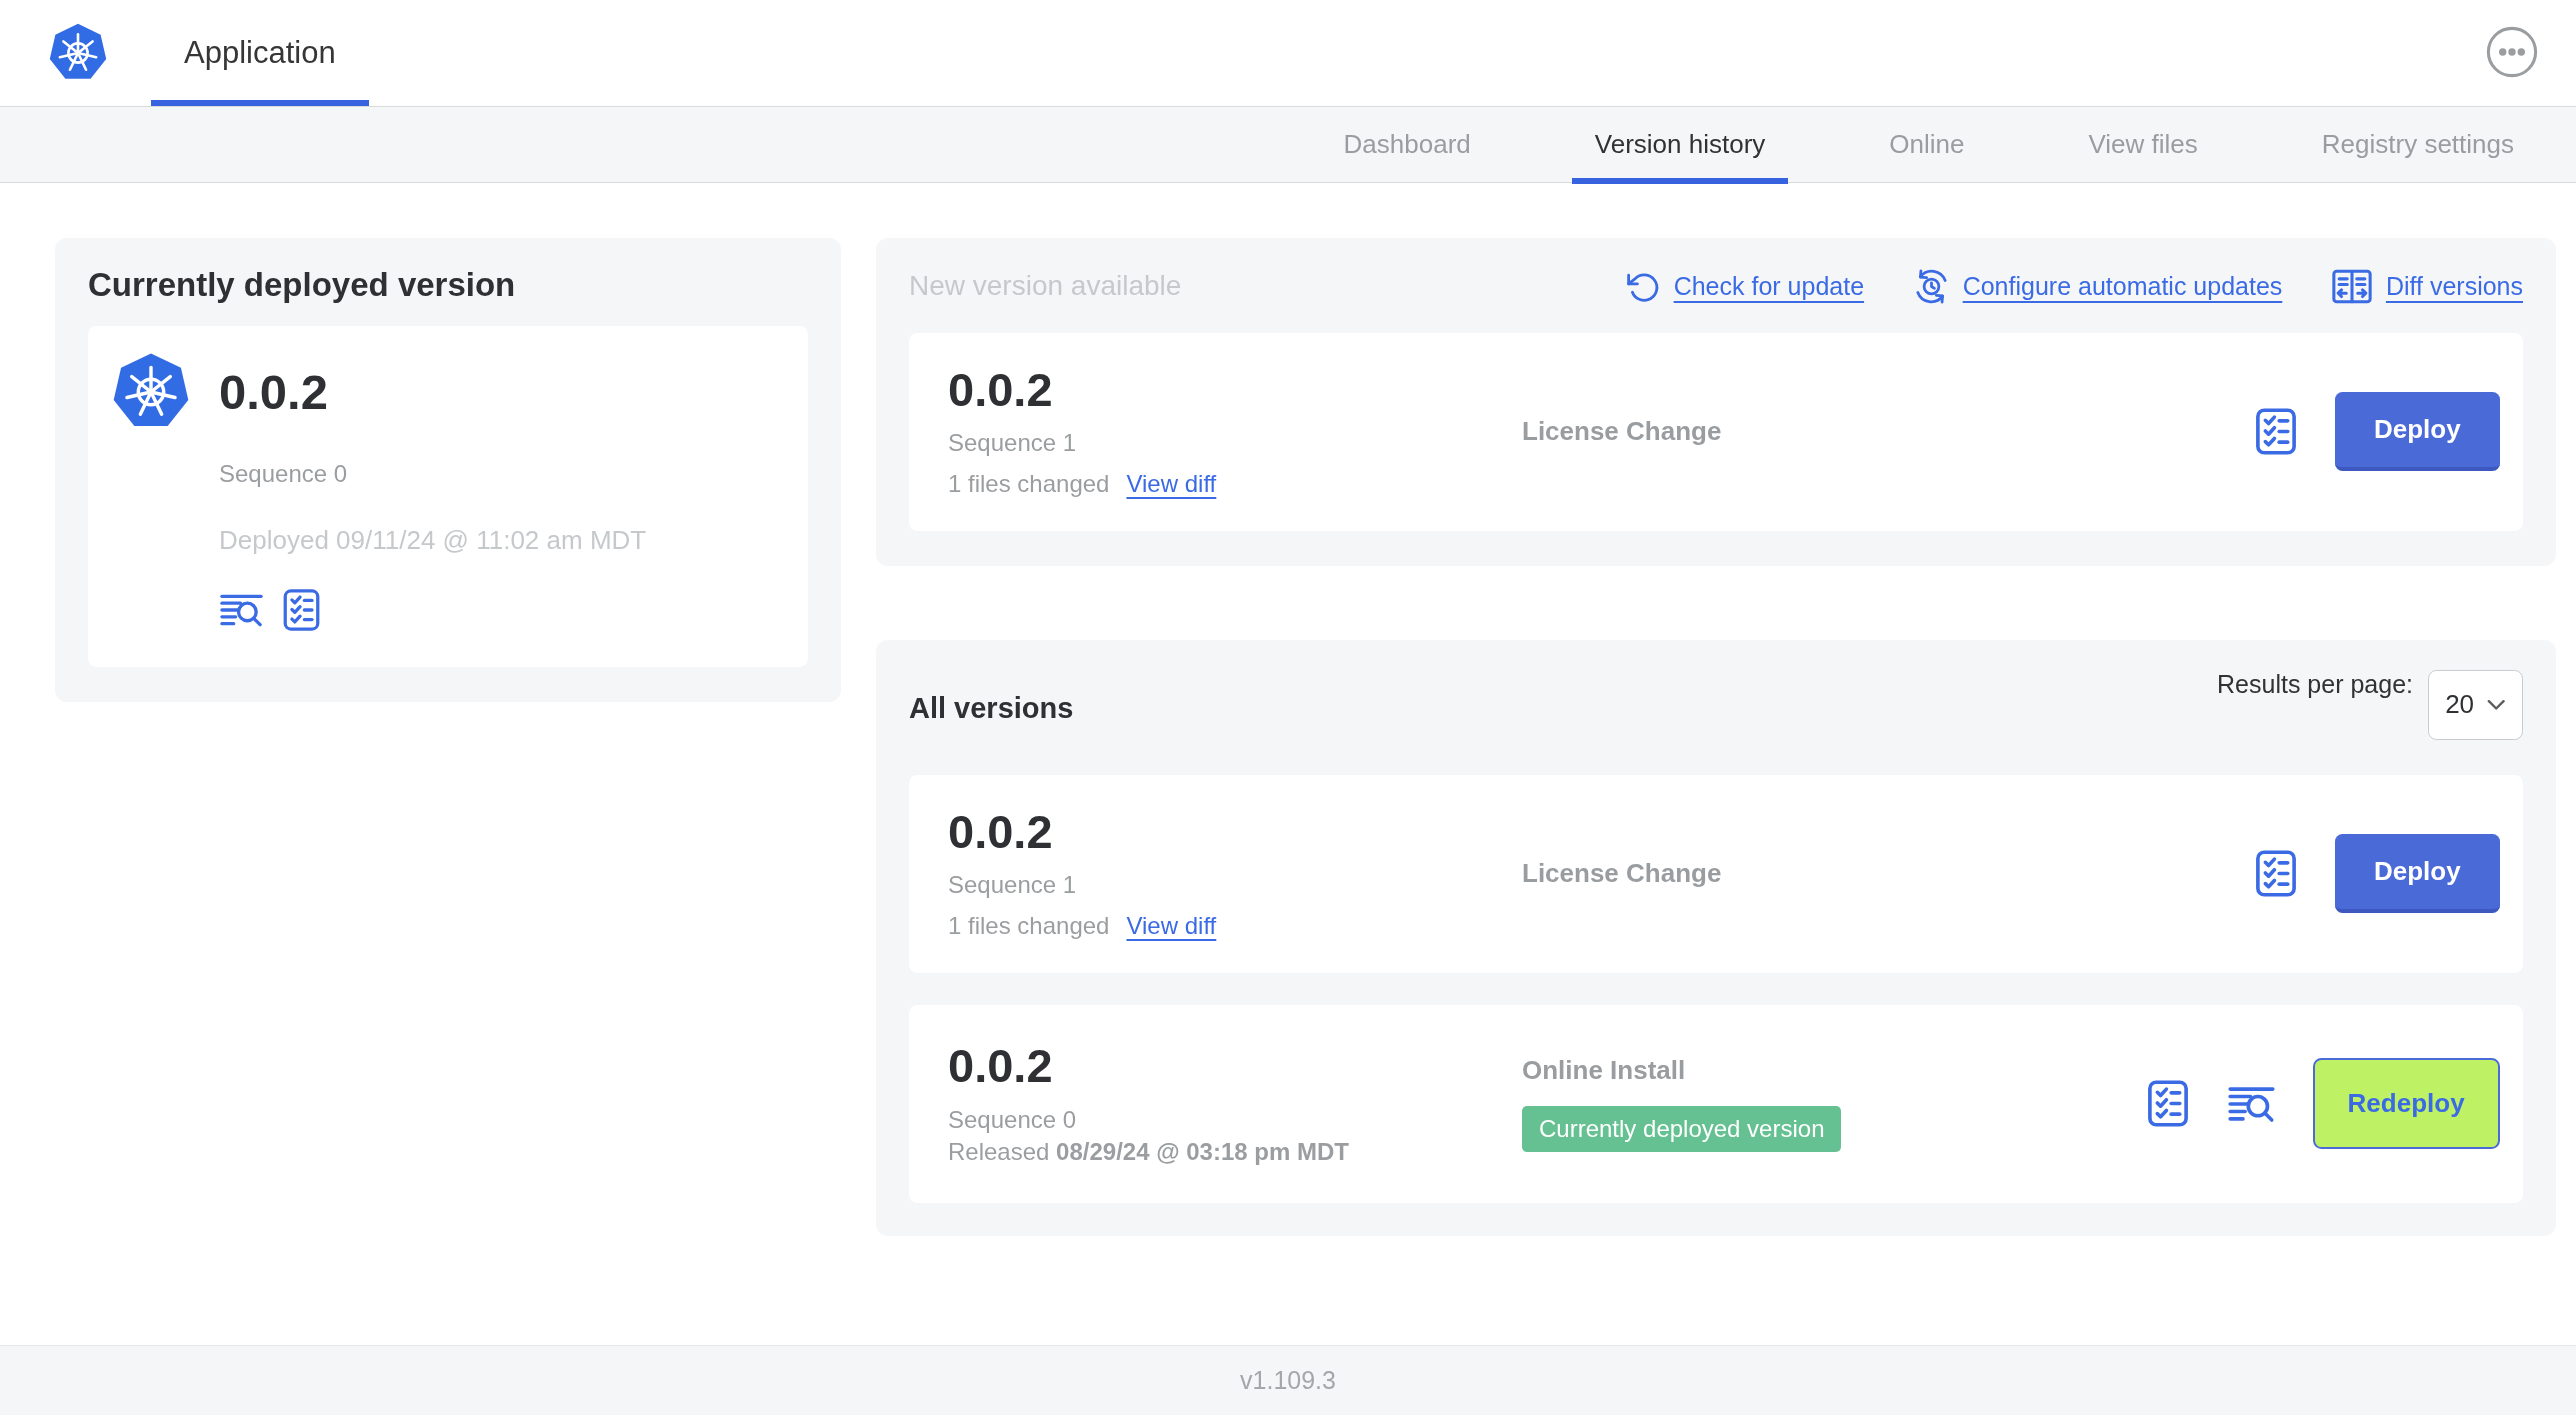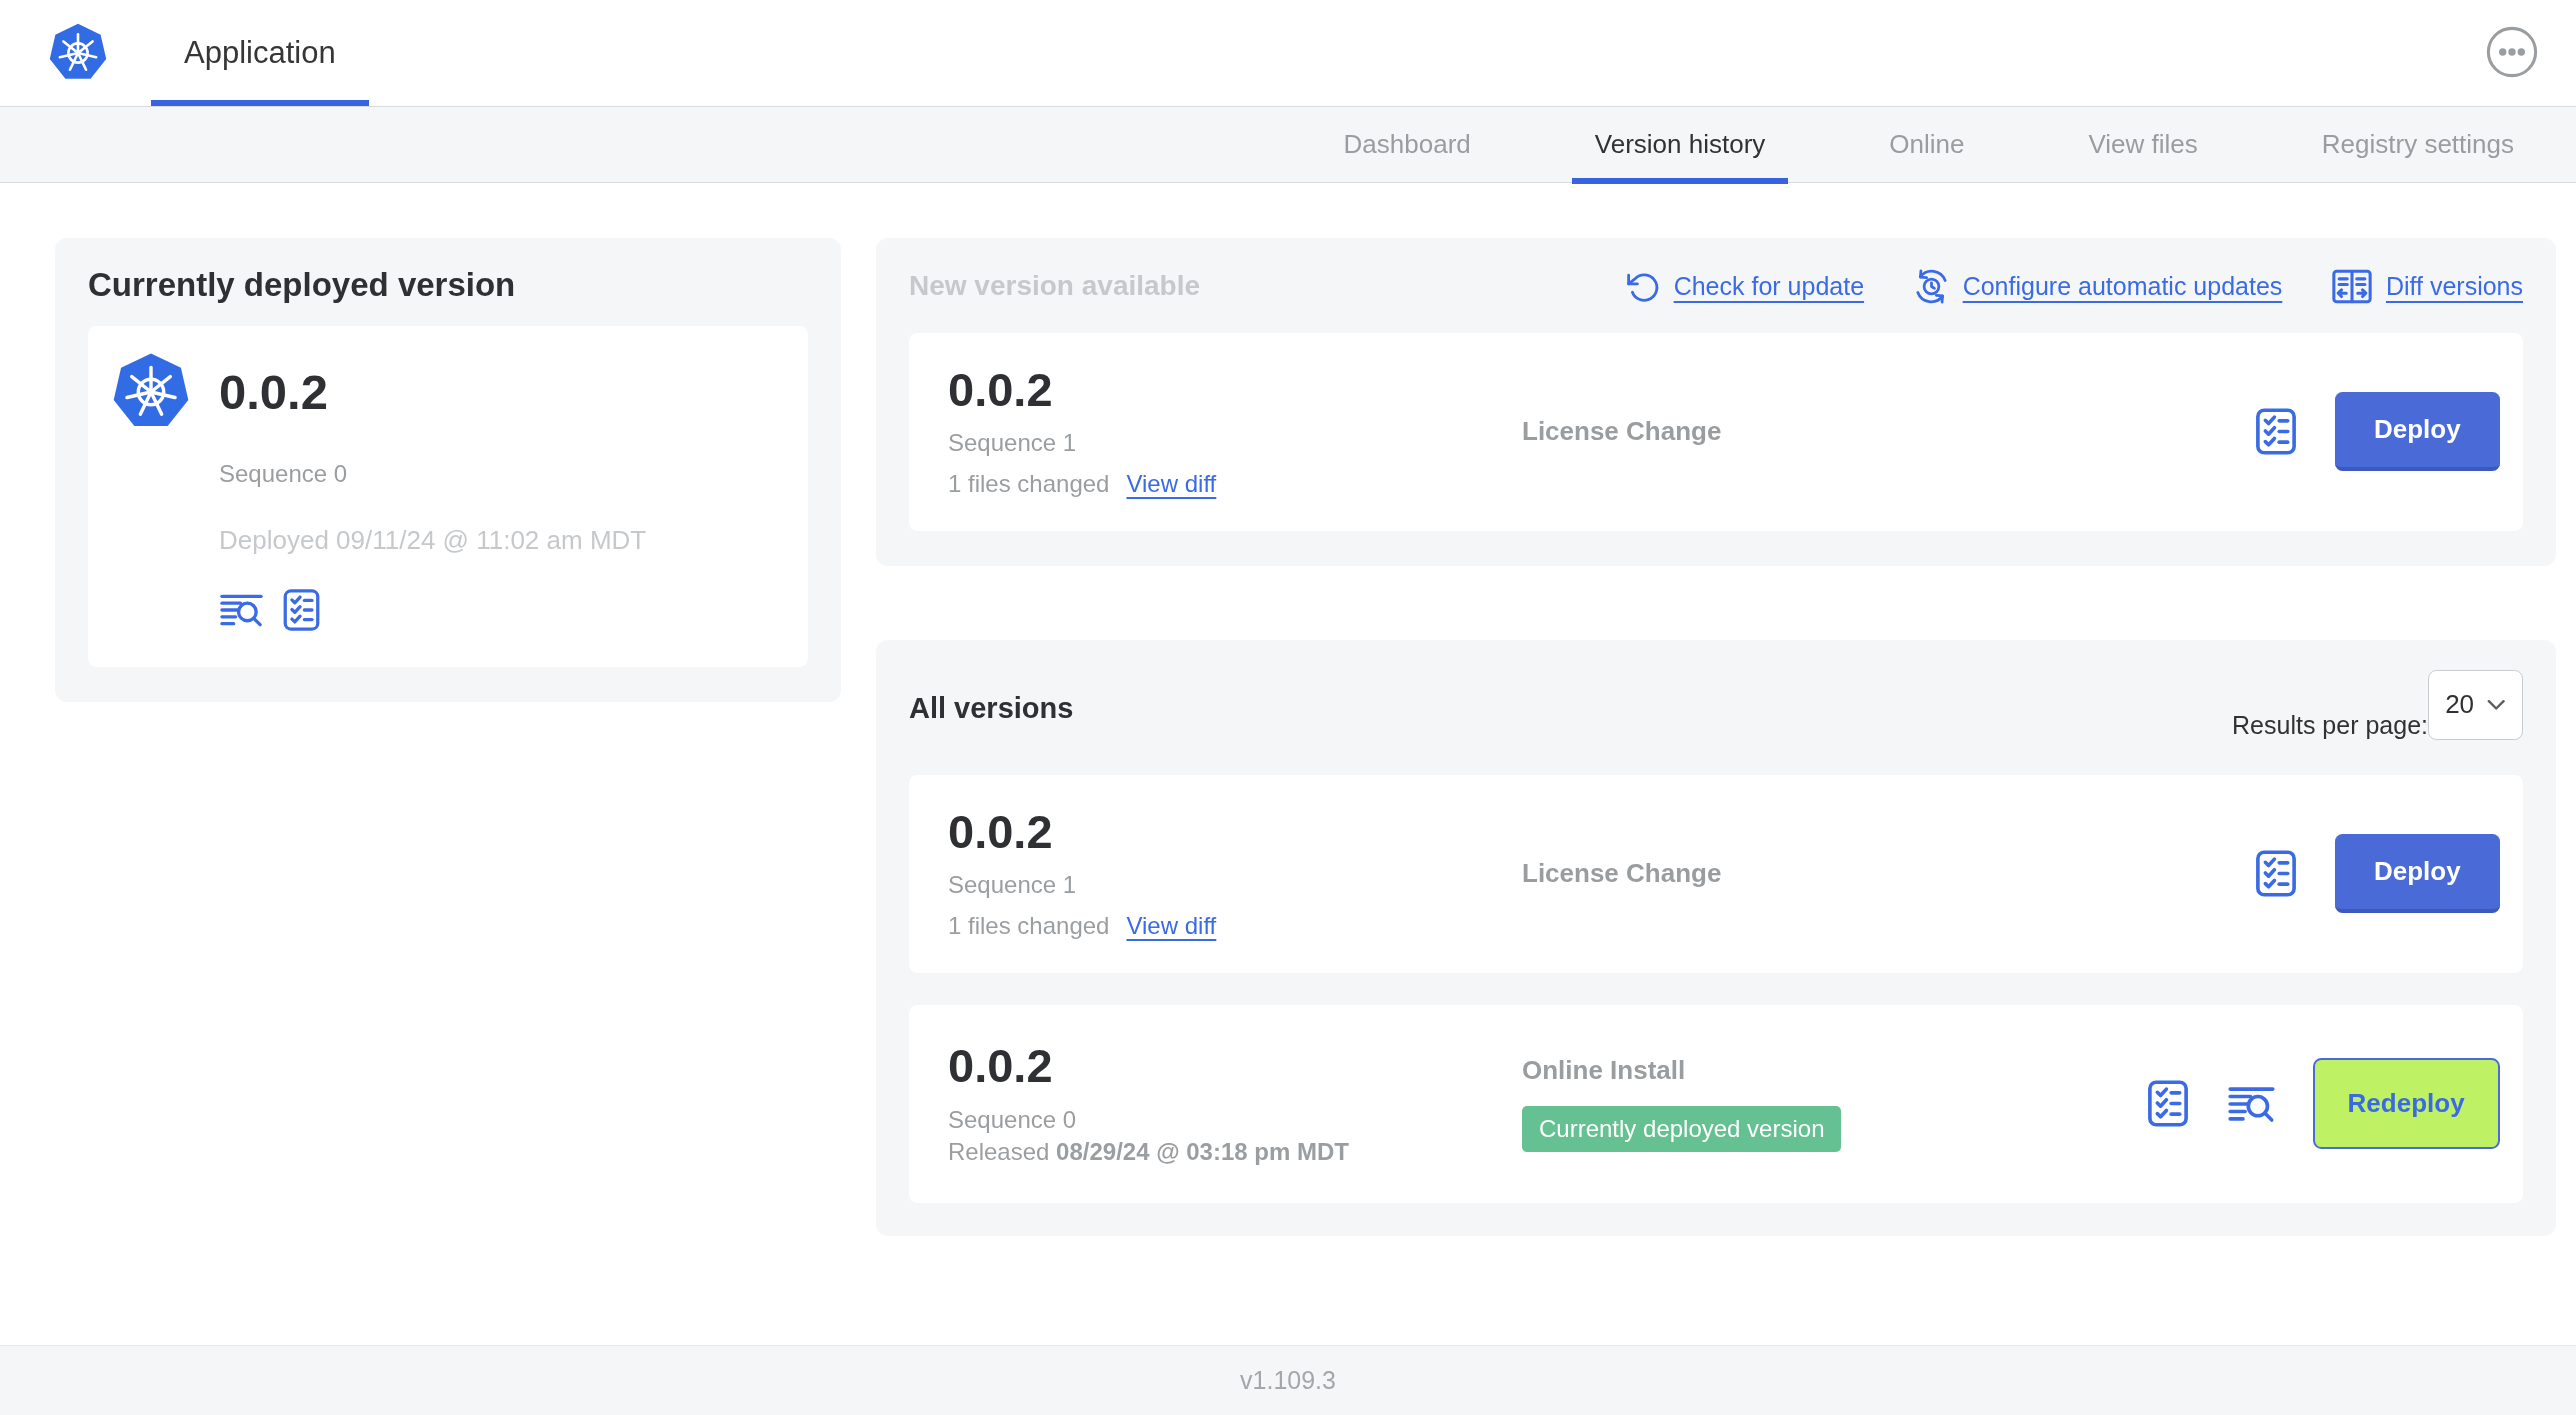--- a/index.html
+++ b/index.html
@@ -42,21 +42,21 @@
   .cdv-deployed { font-size:26px; color:#c6c9cc; margin-top:37px; }
   .cdv-icons { display:flex; align-items:center; gap:18.4px; margin-top:32px; color:#3b6be4; }
   .cdv-icons svg { cursor:pointer; }
 
   
   .right-col { width:1680px; display:flex; flex-direction:column; gap:74px; flex:0 0 auto; }
 
   
   .nv-panel { padding:28.5px 33px 35px 33px; }
   .nv-head { display:flex; align-items:center; justify-content:space-between; margin-bottom:27px; }
-  .nv-title { font-size:28px; color:#c6c9cc; font-weight:700; }
+  .nv-title { font-size:28px; color:#c6c9cc; font-weight:400; }
   .nv-actions { display:flex; align-items:center; gap:49px; }
   .nv-link { display:flex; align-items:center; gap:12.6px; color:#3b6be4; font-size:25px; font-weight:500; cursor:pointer; text-decoration:none; }
   .nv-link .lbl { text-decoration:underline; text-underline-offset:5.9px; }
   .nv-link svg { flex:0 0 auto; }
 
   
   .version-row { background:#fff; border-radius:8.4px; min-height:198px; padding:25px 23.4px 25px 39px;
                  display:grid; grid-template-columns:574px 1fr auto; align-items:center; }
   .vr-version { font-size:47px; font-weight:700; color:#2f3033; line-height:1.05; }
   .vr-sequence { font-size:24px; color:#9b9ea1; margin-top:15px; }
@@ -71,21 +71,21 @@
   .vr-right svg { cursor:pointer; }
   .btn-primary { background:#4a6ad8; border:none; border-bottom:4.2px solid #3d59c0; color:#fff; font-family:inherit;
                  font-size:26px; font-weight:700; padding:22px 39px; border-radius:7.5px; cursor:pointer; }
   .btn-outline { background:#bef264; border:2.5px solid #4a6ad8; color:#3b6be4; font-family:inherit;
                  font-size:26px; font-weight:700; padding:28px 33px; border-radius:8.4px; cursor:pointer; }
 
   
   .av-panel { padding:30px 33px 33px 33px; }
   .av-head { display:flex; align-items:center; justify-content:space-between; margin-bottom:35px; }
   .av-title { font-size:29px; font-weight:600; color:#2f3033; margin-top:8.4px; }
-  .av-pager { display:flex; align-items:flex-end; }
+  .av-pager { display:flex; align-items:flex-start; gap:15px; }
   .av-pager-label { font-size:25px; color:#323232; }
   .select { width:95px; height:70px; background:#fff; border:1.7px solid #c8cbcf; border-radius:8.4px;
             display:flex; align-items:center; justify-content:center; gap:13.4px; font-size:26px; color:#2f3033; cursor:pointer; }
   .av-rows { display:flex; flex-direction:column; gap:32px; }
 
   
   .footer { position:absolute; left:0; bottom:0; width:100%; height:70px; background:#f5f6f8;
             border-top:0.8px solid #e5e7e9; display:flex; align-items:center; justify-content:center; }
   .footer-version { font-size:25px; color:#a4a7aa; }
 

